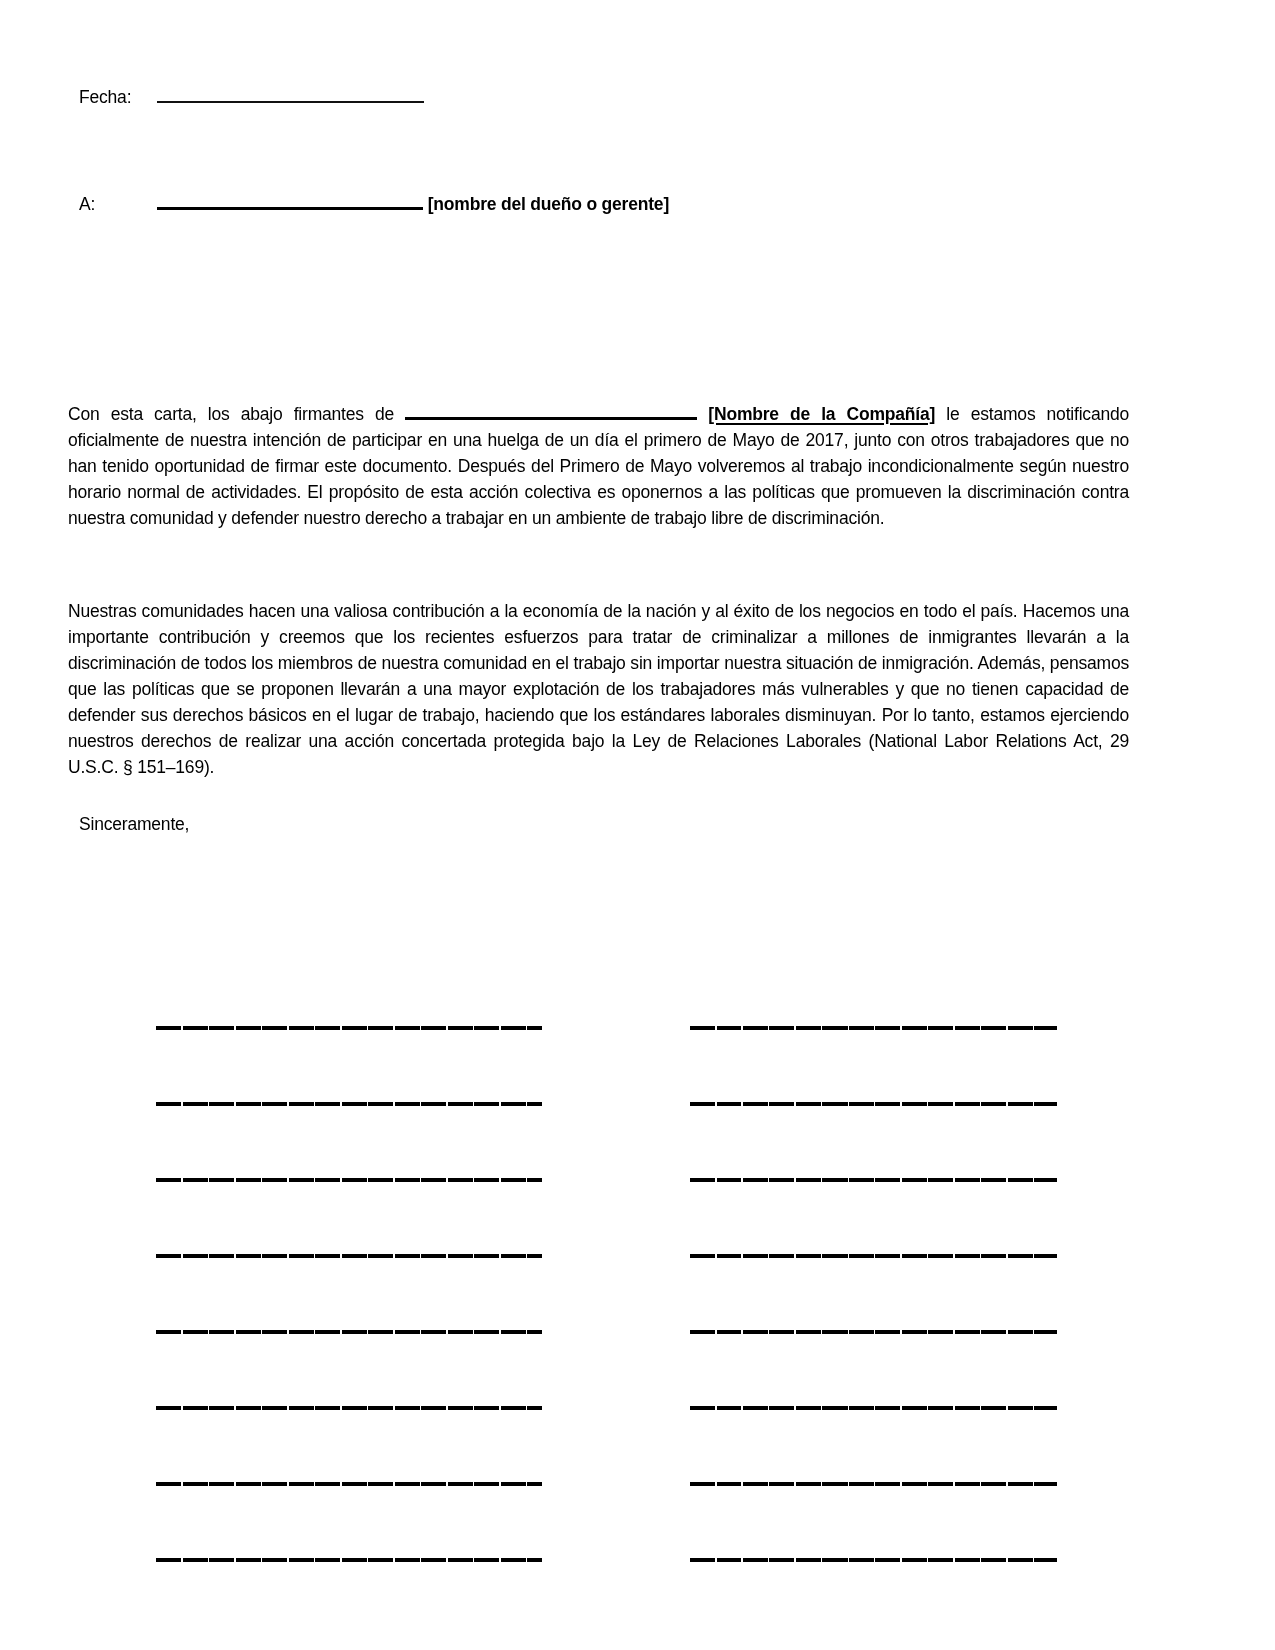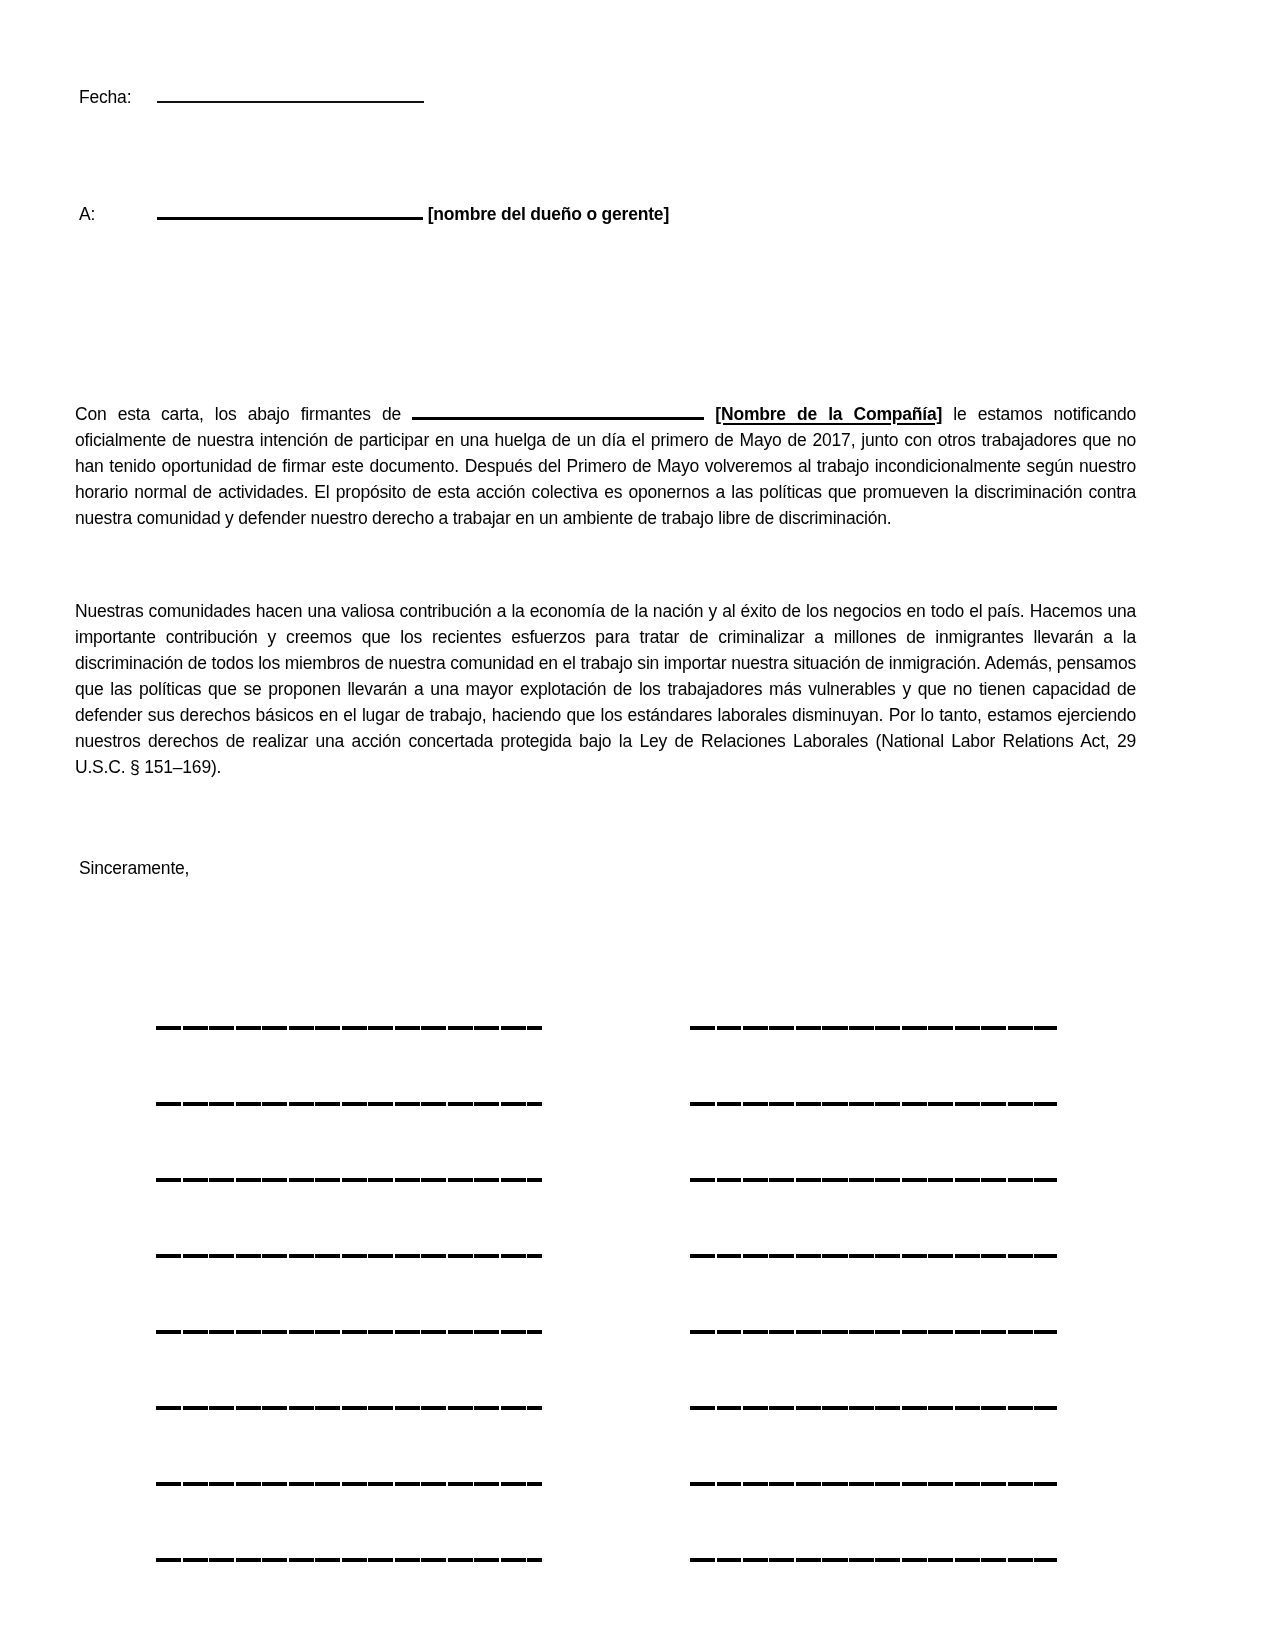--- a/index.html
+++ b/index.html
@@ -21,54 +21,54 @@
   .blank-bold{
     display:inline-block;width:266px;height:14px;vertical-align:baseline;
     background:linear-gradient(#000,#000) bottom/100% 3.5px no-repeat;
   }
   .blank-inline{
     display:inline-block;width:292px;height:13px;vertical-align:baseline;
     background:linear-gradient(#000,#000) bottom/100% 3.5px no-repeat;
   }
   .bold{font-weight:bold;}
   .para{
-    position:absolute;left:75px;width:1061px;
+    position:absolute;left:68px;width:1061px;
     font-size:17.5px;letter-spacing:-0.2px;line-height:26px;
     text-align:justify;margin:0;
   }
   .company{font-weight:bold;text-decoration:underline;text-decoration-thickness:2px;text-underline-offset:3px;}
   .sig-grid{position:absolute;left:0;top:1026px;width:1275px;height:560px;}
   .sig-line{
     position:absolute;height:4px;
     background:repeating-linear-gradient(90deg,#000 0 25px,rgba(255,255,255,0.9) 25px 26.5px);
   }
 </style>
 </head>
 <body>
 
 <div class="page">
 
   <div class="row" style="top:86px;">
     <span class="label-cell">Fecha:</span><span class="blank-thin"></span>
   </div>
 
-  <div class="row" style="top:194px;margin-top:10px;">
+  <div class="row" style="top:194px;">
     <span class="label-cell">A:</span><span class="blank-bold"></span>
     <span class="bold">[nombre del dueño o gerente]</span>
   </div>
 
 
   <p class="para" style="top:401px;"><span>Con esta carta, los abajo firmantes de</span>
     <span class="blank-inline"></span>
     <span class="company">[Nombre de la Compañía]</span>
     <span>le estamos notificando oficialmente de nuestra intención de participar en una huelga de un día el primero de Mayo de 2017, junto con otros trabajadores que no han tenido oportunidad de firmar este documento. Después del Primero de Mayo volveremos al trabajo incondicionalmente según nuestro horario normal de actividades. El propósito de esta acción colectiva es oponernos a las políticas que promueven la discriminación contra nuestra comunidad y defender nuestro derecho a trabajar en un ambiente de trabajo libre de discriminación.</span></p>
 
   <p class="para" style="top:598px;">Nuestras comunidades hacen una valiosa contribución a la economía de la nación y al éxito de los negocios en todo el país. Hacemos una importante contribución y creemos que los recientes esfuerzos para tratar de criminalizar a millones de inmigrantes llevarán a la discriminación de todos los miembros de nuestra comunidad en el trabajo sin importar nuestra situación de inmigración. Además, pensamos que las políticas que se proponen llevarán a una mayor explotación de los trabajadores más vulnerables y que no tienen capacidad de defender sus derechos básicos en el lugar de trabajo, haciendo que los estándares laborales disminuyan. Por lo tanto, estamos ejerciendo nuestros derechos de realizar una acción concertada protegida bajo la Ley de Relaciones Laborales (National Labor Relations Act, 29 U.S.C. § 151–169).</p>
 
-  <div class="row" style="top:858px;">Sinceramente,</div>
+  <div class="row" style="top:814px;">Sinceramente,</div>
 
   <div class="sig-grid">
       <div class="sig-line" style="top: 0px; left: 156px; width: 386px;"></div>
       <div class="sig-line" style="top: 0px; left: 690px; width: 367px;"></div>
       <div class="sig-line" style="top: 76px; left: 156px; width: 386px;"></div>
       <div class="sig-line" style="top: 76px; left: 690px; width: 367px;"></div>
       <div class="sig-line" style="top: 152px; left: 156px; width: 386px;"></div>
       <div class="sig-line" style="top: 152px; left: 690px; width: 367px;"></div>
       <div class="sig-line" style="top: 228px; left: 156px; width: 386px;"></div>
       <div class="sig-line" style="top: 228px; left: 690px; width: 367px;"></div>

